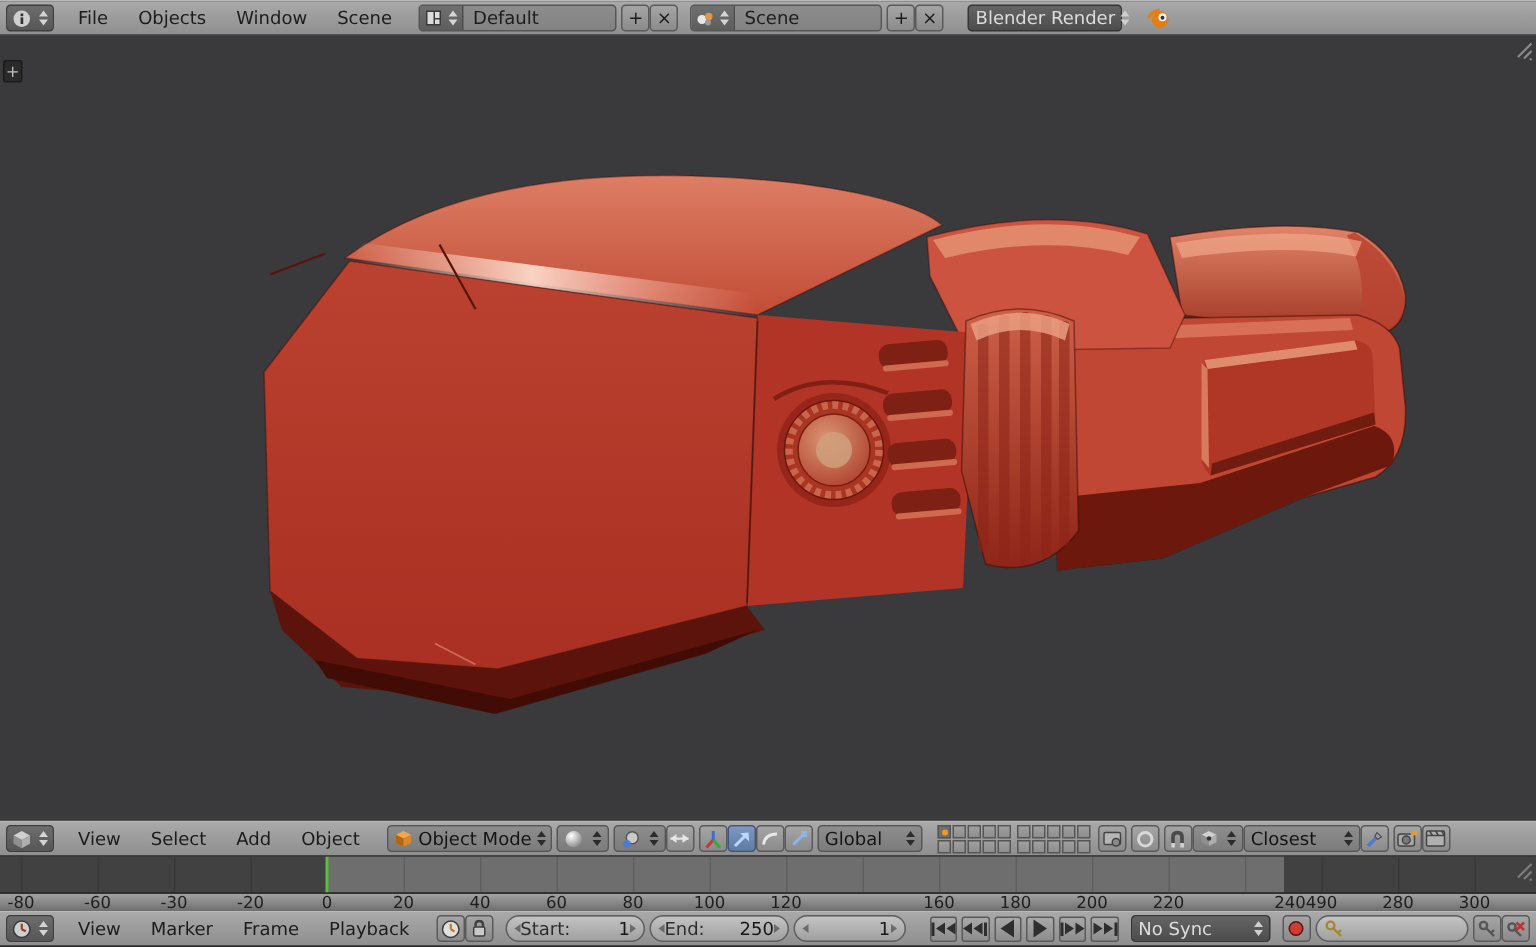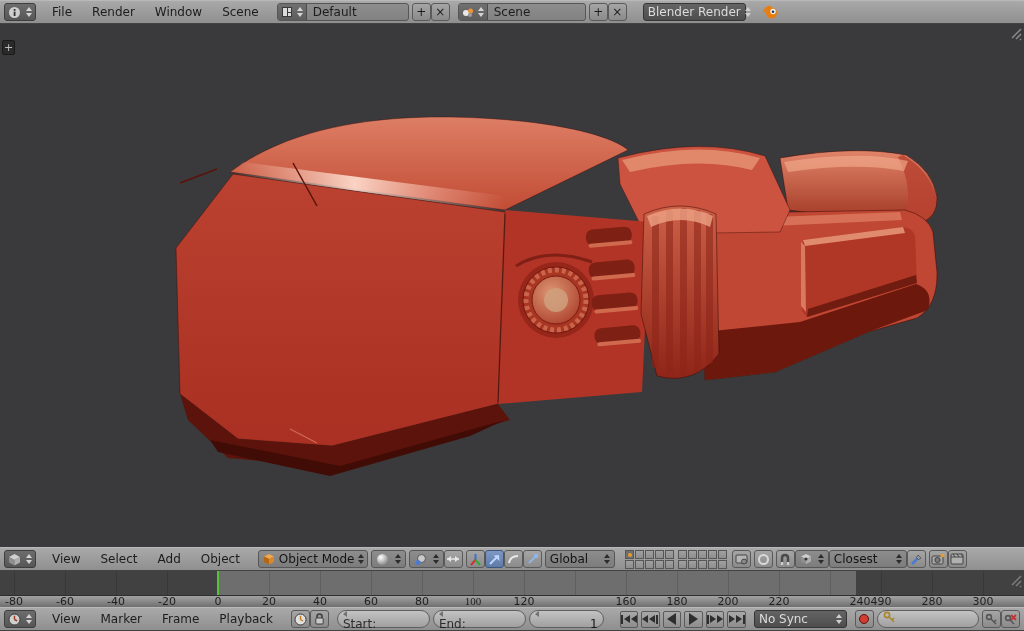--- a/index.html
+++ b/index.html
@@ -24,23 +24,23 @@
   .dd{display:inline-flex;align-items:center;gap:4px;height:18px;padding:0 4px;
       background:linear-gradient(#8d8d8d,#7c7c7c);border:1px solid #565656;
       border-radius:3px;color:#141414;}
   .dd.dark{background:linear-gradient(#646464,#4d4d4d);color:#dcdcdc;border-color:#353535;}
   .combo{display:inline-flex;align-items:center;height:18px;
       background:linear-gradient(#8d8d8d,#828282);border:1px solid #565656;
       border-radius:3px;overflow:hidden;}
   .combo .iconseg{display:flex;align-items:center;gap:2px;height:100%;padding:0 3px;
       background:linear-gradient(#707070,#5d5d5d);border-right:1px solid #4c4c4c;}
   .combo .val{padding:0 6px;}
-  .numfield{display:inline-flex;height:18px;padding:0 5px;gap:0;
+  .numfield{display:inline-flex;align-items:center;height:18px;padding:0 5px;gap:0;
       background:linear-gradient(#c3c3c3,#a0a0a0);border:1px solid #5f5f5f;
-      border-radius:9px;color:#161616;flex-direction:column;}
+      border-radius:9px;color:#161616;}
   .numfield .lbl{opacity:.85;}
   .numfield .v{margin-left:auto;}
   
   .ud{display:flex;flex-direction:column;gap:2px;margin-left:2px;}
   .t{width:0;height:0;border-left:3.5px solid transparent;border-right:3.5px solid transparent;}
   .t.up{border-bottom:4px solid #2c2c2c;}
   .t.dn{border-top:4px solid #2c2c2c;}
   .dark .t.up{border-bottom-color:#cfcfcf;}
   .dark .t.dn{border-top-color:#cfcfcf;}
   .side{width:0;height:0;border-top:3.5px solid transparent;border-bottom:3.5px solid transparent;}
@@ -93,21 +93,21 @@
             <rect x="5.7" y="3" width="1.8" height="1.8" fill="#333"></rect>
             <rect x="5.7" y="5.6" width="1.8" height="4.4" fill="#333"></rect>
           </svg>
       </span>
       <span class="ud">
           <span class="t up" style="border-bottom-color:#d4d4d4"></span>
           <span class="t dn" style="border-top-color:#d4d4d4"></span>
         </span>
     </div>
     <span class="menu">File</span>
-    <span class="menu">Render</span>
+    <span class="menu">Objects</span>
     <span class="menu">Window</span>
     <span class="menu">Scene</span>
     <span class="gap"></span>
     <div class="combo" style="width:132px">
       <span class="iconseg">
         <svg width="12" height="12">
             <rect x="1" y="1" width="10" height="10" fill="#3a3a3a"></rect>
             <rect x="2" y="2" width="4" height="8" fill="#dcdcdc"></rect>
             <rect x="7" y="2" width="3" height="4" fill="#dcdcdc"></rect>
             <rect x="7" y="7" width="3" height="3" fill="#dcdcdc"></rect>
@@ -501,28 +501,28 @@
       <div class="tl-grid" style="left: 779px;"></div>
       <div class="tl-grid" style="left: 830px;"></div>
       <div class="tl-grid" style="left: 881px;"></div>
       <div class="tl-grid" style="left: 932px;"></div>
       <div class="tl-grid" style="left: 983px;"></div>
       <div class="tl-cur" style="left: 217px; background: rgb(88, 193, 58);"></div>
     </div>
   <div class="tl-ruler">
       <span class="tl-tick" style="left: 14px;">-80</span>
       <span class="tl-tick" style="left: 65px;">-60</span>
-      <span class="tl-tick" style="left: 116px;">-40</span>
+      <span class="tl-tick" style="left: 116px;">-30</span>
       <span class="tl-tick" style="left: 167px;">-20</span>
       <span class="tl-tick" style="left: 218px;">0</span>
       <span class="tl-tick" style="left: 269px;">20</span>
       <span class="tl-tick" style="left: 320px;">40</span>
       <span class="tl-tick" style="left: 371px;">60</span>
       <span class="tl-tick" style="left: 422px;">80</span>
-      <span class="tl-tick" style="left: 473px; font-family: Liberation Serif, serif;">100</span>
+      <span class="tl-tick" style="left: 473px;">100</span>
       <span class="tl-tick" style="left: 524px;">120</span>
       <span class="tl-tick" style="left: 575px; margin-top: 47px;">140</span>
       <span class="tl-tick" style="left: 626px;">160</span>
       <span class="tl-tick" style="left: 677px;">180</span>
       <span class="tl-tick" style="left: 728px;">200</span>
       <span class="tl-tick" style="left: 779px;">220</span>
       <span class="tl-tick" style="left: 830px; margin-left: 30px;">240</span>
       <span class="tl-tick" style="left: 881px;">490</span>
       <span class="tl-tick" style="left: 932px;">280</span>
       <span class="tl-tick" style="left: 983px;">300</span>

